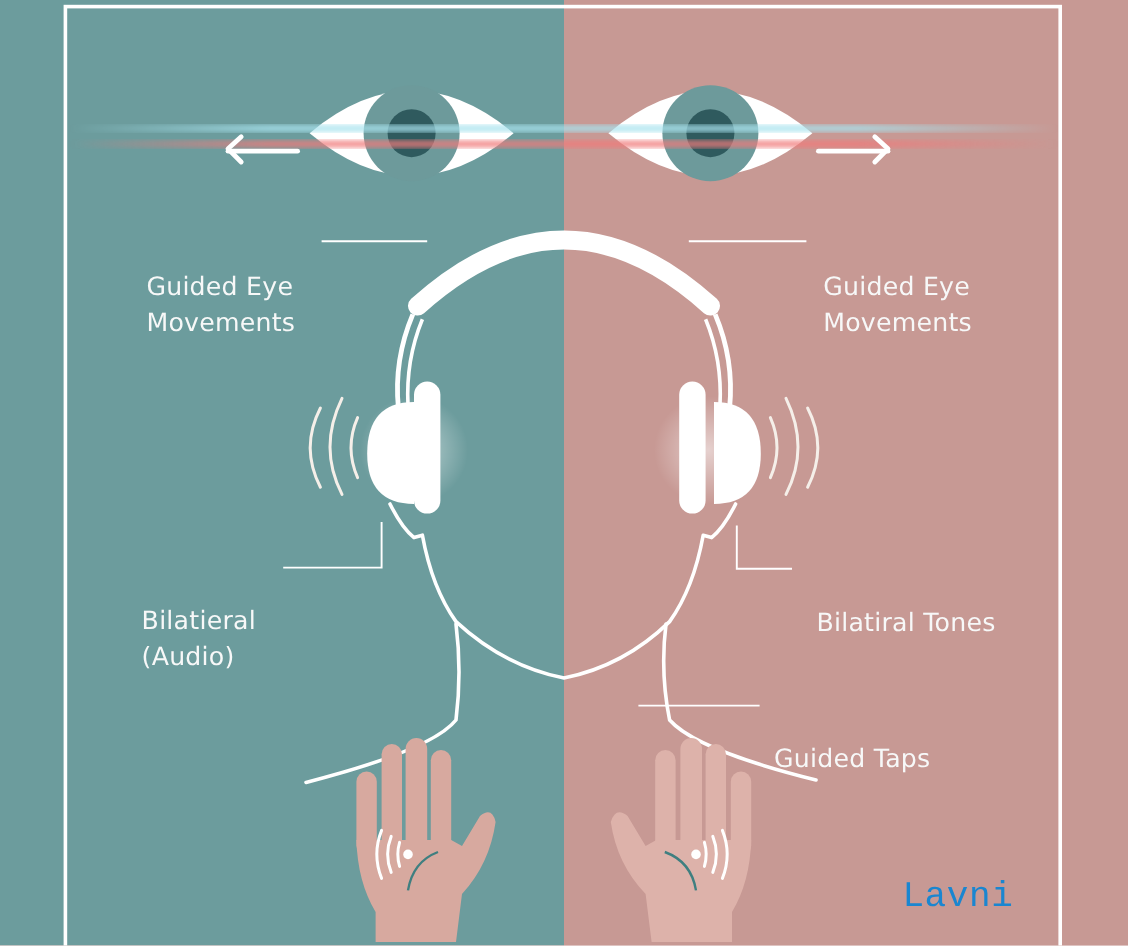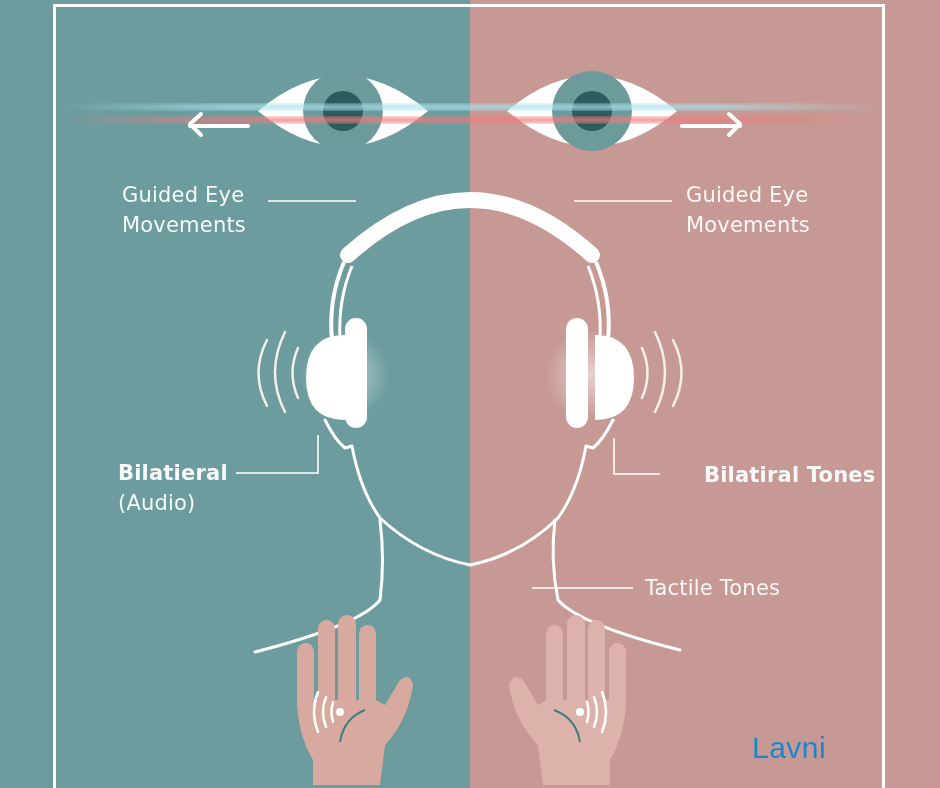--- a/index.html
+++ b/index.html
@@ -5,25 +5,25 @@
     html, body { margin: 0; padding: 0; }
     body { width: 940px; height: 788px; overflow: hidden; position: relative;
            font-family: "DejaVu Sans", sans-serif; }
     .half { position: absolute; top: 0; height: 788px; }
     .half.left { left: 0; width: 470px; background: #6c9c9d; }
     .half.right { left: 470px; width: 470px; background: #c79994; }
     .frame { position: absolute; left: 53px; top: 4px; width: 832px; height: 800px;
              border: 3.5px solid #ffffff; box-sizing: border-box; }
     svg.art { position: absolute; left: 0; top: 0; }
     .label { position: absolute; color: #f7f8f8; font-size: 21px; line-height: 30px;
-             letter-spacing: 0.2px; white-space: nowrap; }
+             letter-spacing: 0.2px; white-space: nowrap; margin-top: 44px; }
     .label .l2 { display: block; }
     .center { text-align: center; }
     .brand { position: absolute; left: 752px; top: 731px; color: #1a86d0;
-             font-size: 30px; font-family: Liberation Sans, sans-serif; letter-spacing: 0.5px; }
+             font-size: 30px; font-family: Liberation Mono, monospace; letter-spacing: 0.5px; }
   </style>
 </head>
 <body>
 
 <div class="half left"></div>
 <div class="half right"></div>
 <div class="frame"></div>
 
 <svg class="art" width="940" height="788" viewBox="0 0 940 788">
   <defs>
@@ -146,21 +146,21 @@
 
 <div class="label" style="left:122px; top:180px;">
   <span>Guided Eye</span>
   <span class="l2">Movements</span>
 </div>
 <div class="label" style="left:686px; top:180px;">
   <span>Guided Eye</span>
   <span class="l2">Movements</span>
 </div>
 <div class="label center" style="left:118px; top:458px; width:130px;">
-  <span class="l2" style="text-align:left;font-weight:bold;">Bilatieral</span>
+  <span class="l2" style="text-align:left;">Bilatieral</span>
   <span class="l2" style="text-align:left;">(Audio)</span>
 </div>
-<div class="label center" style="left:704px; top:460px; width:170px;font-weight:bold;">
+<div class="label center" style="left:670px; top:460px; width:170px;">
   <span class="l2">Bilatiral Tones</span>
 </div>
-<div class="label" style="left:645px; top:573px;">Tactile Tones</div>
+<div class="label" style="left:645px; top:573px;">Guided Taps</div>
 
 <div class="brand">Lavni</div>
 
 </body></html>

